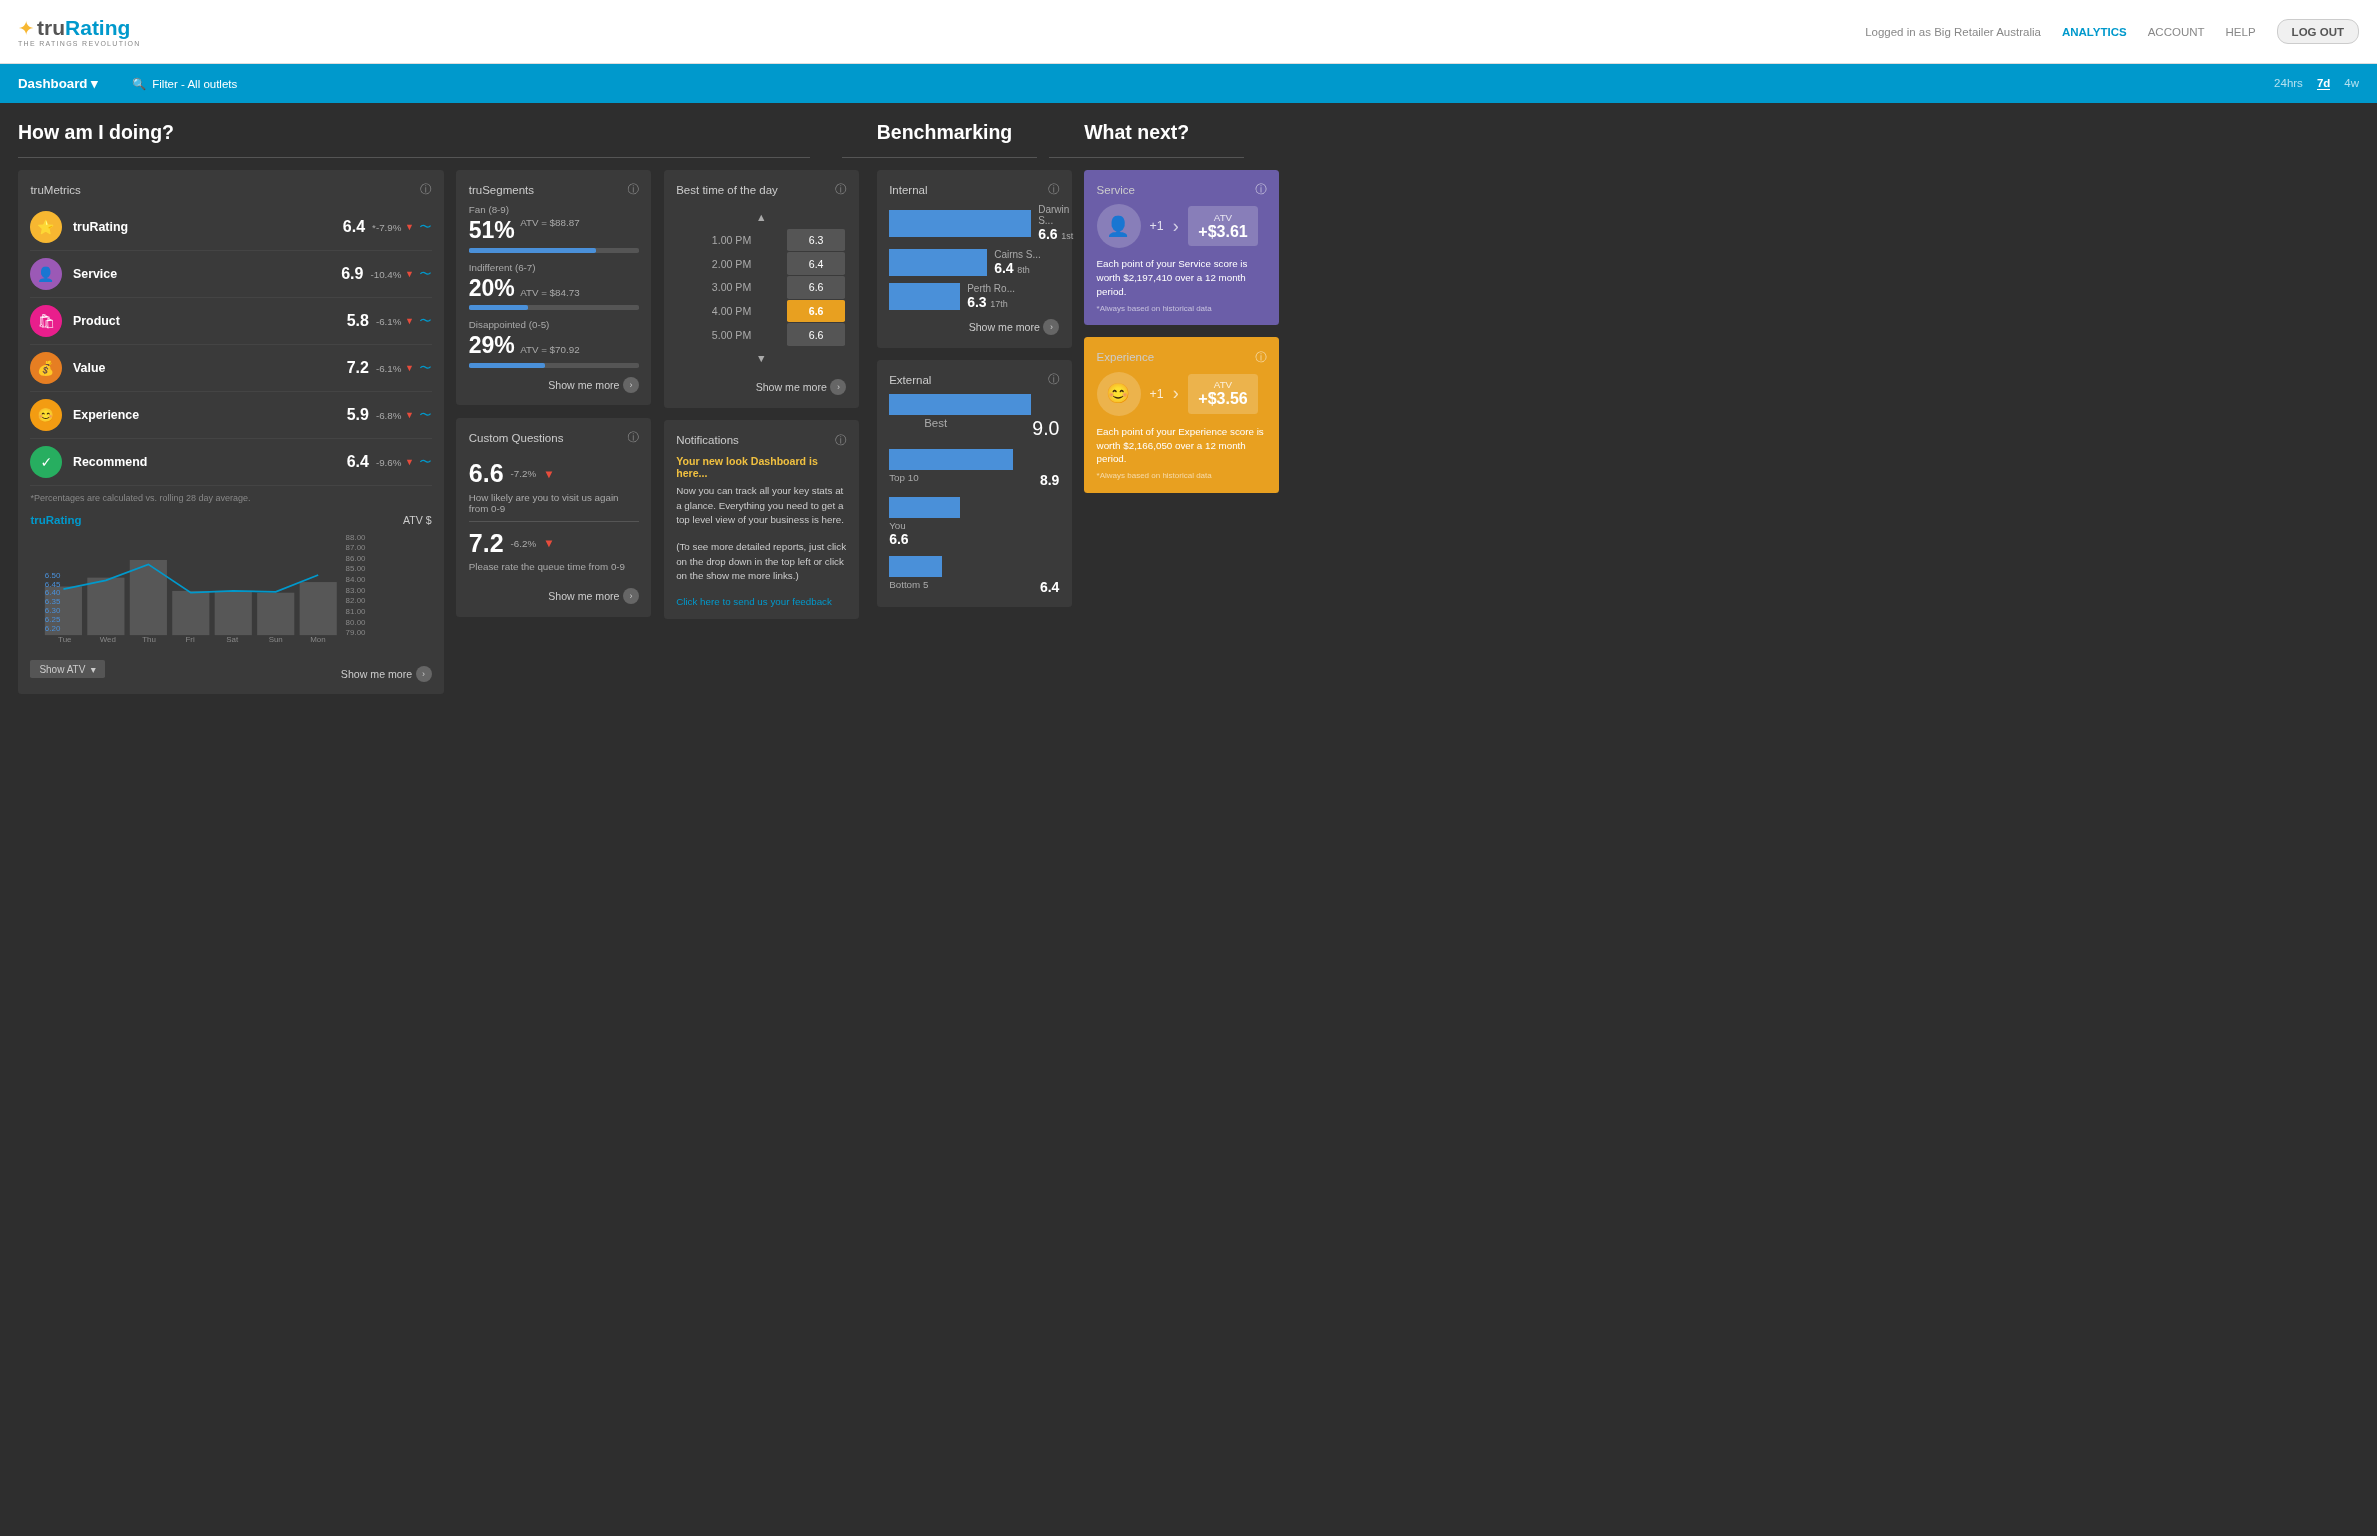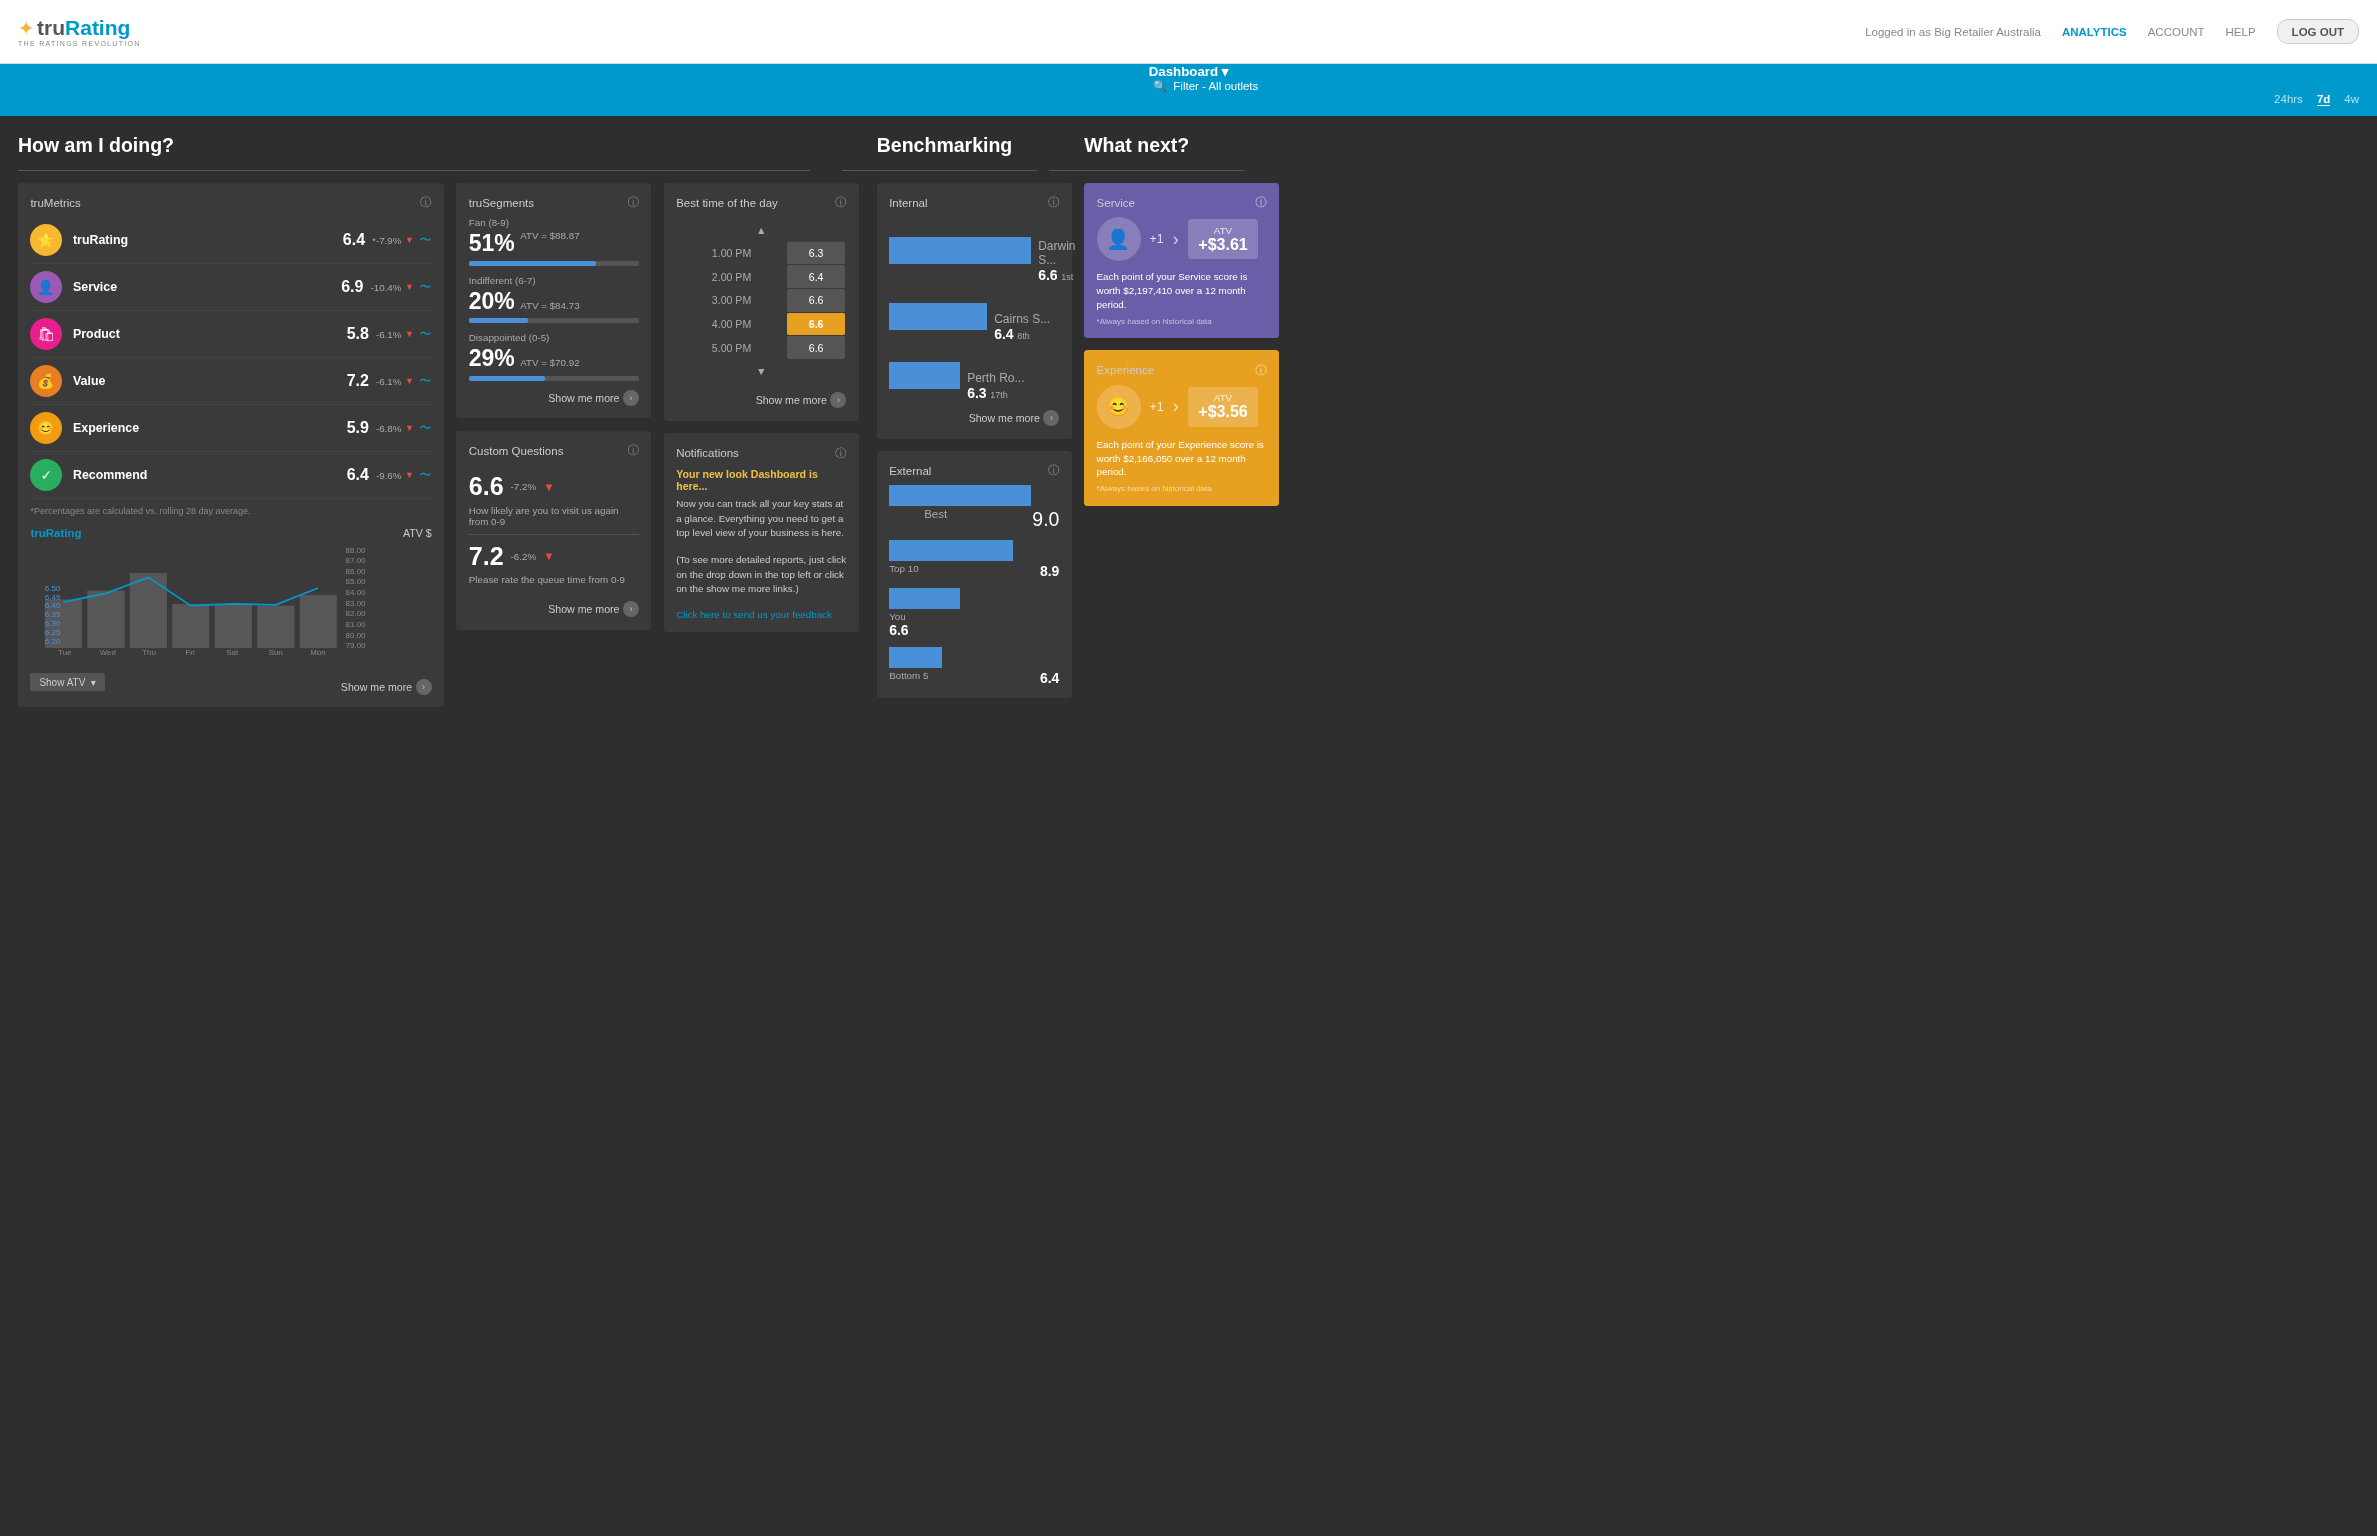--- a/index.html
+++ b/index.html
@@ -8,21 +8,21 @@
     
     .header { background: #fff; display: flex; align-items: center; padding: 0 18px; height: 64px; border-bottom: 0.9px solid #ddd; }
     .logo { display: flex; flex-direction: column; align-items: flex-start; }
     .header-nav { margin-left: auto; display: flex; align-items: center; gap: 21px; }
     .header-logged { color: #888; font-size: 11.5px; }
     .header-nav-link { color: #888; font-size: 11.5px; text-decoration: none; cursor: pointer; }
     .header-nav-link.active { color: #0099cc; font-weight: bold; }
     .logout-btn { background: #f0f0f0; border: 0.9px solid #ccc; padding: 5.3px 14px; font-size: 11.5px; font-weight: bold; color: #555; cursor: pointer; border-radius: 11px; }
 
     
-    .subheader { background: #0099cc; display: flex; align-items: center; padding: 0 18px; height: 52px; flex-direction: column; }
+    .subheader { background: #0099cc; display: flex; align-items: center; padding: 0 18px; height: 39px; }
     .dashboard-btn { color: #fff; font-size: 13.3px; font-weight: bold; cursor: pointer; display: flex; align-items: center; gap: 3.5px; }
     .filter-btn { margin-left: 35px; color: #fff; font-size: 11.5px; cursor: pointer; display: flex; align-items: center; gap: 5.3px; }
     .time-filters { margin-left: auto; display: flex; gap: 14px; }
     .time-filter { color: rgba(255,255,255,0.7); font-size: 11.5px; cursor: pointer; }
     .time-filter.active { color: #fff; font-weight: bold; border-bottom: 1.8px solid #fff; }
     .section-title { font-size: 19.5px; font-weight: bold; color: #fff; margin-bottom: 9px; }
 
     
     .card { background: #3a3a3a; border-radius: 3.5px; padding: 12.4px; position: relative; }
     .card-title { font-size: 11.5px; color: #ccc; margin-bottom: 7px; display: flex; justify-content: space-between; align-items: center; }
@@ -54,21 +54,21 @@
     .segment-bar-fill { height: 100%; border-radius: 1.8px; }
     .time-table { width: 100%; border-collapse: separate; border-spacing: 1.8px; }
     .time-table td { padding: 5.3px 7px; font-size: 10.6px; text-align: center; }
     .time-cell { color: #aaa; }
     .score-cell { background: #555; color: #fff; border-radius: 1.8px; }
     .score-cell.highlight { background: #e8a020; color: #fff; font-weight: bold; }
     .time-nav { text-align: center; font-size: 9px; color: #aaa; padding: 1.8px; cursor: pointer; }
     .bench-row { display: flex; align-items: center; margin-bottom: 7px; gap: 7px; }
     .bench-bar { height: 25px; background: #4a90d9; flex-shrink: 0; }
     .bench-info { }
-    .bench-name { font-size: 12px; color: #aaa; margin-top: 22px; }
+    .bench-name { font-size: 10px; color: #aaa; }
     .bench-score { font-size: 14px; font-weight: bold; color: #fff; }
     .bench-rank { font-size: 9px; color: #aaa; }
 
     
     .whatnext-service { background: #6b5ea8; }
     .whatnext-experience { background: #e8a020; }
     .whatnext-icon-area { display: flex; align-items: center; gap: 9px; margin-bottom: 9px; }
     .whatnext-avatar { width: 44px; height: 44px; border-radius: 50%; background: rgba(255,255,255,0.2); display: flex; align-items: center; justify-content: center; font-size: 19.5px; }
     .whatnext-arrow { font-size: 18px; color: rgba(255,255,255,0.7); }
     .whatnext-atv-box { background: rgba(255,255,255,0.2); border-radius: 3.5px; padding: 5.3px 10.6px; text-align: center; }

